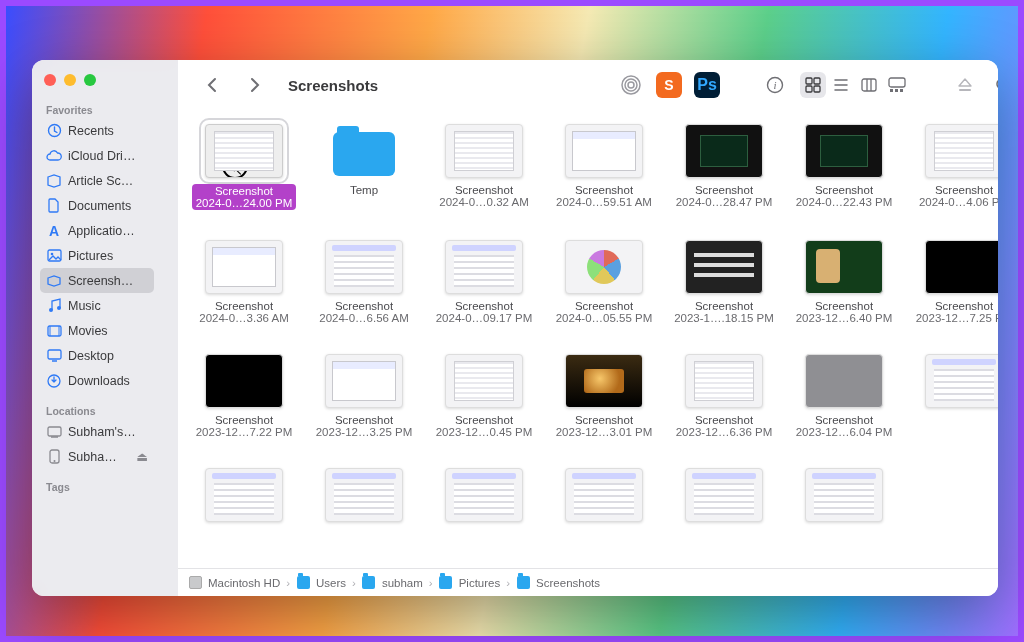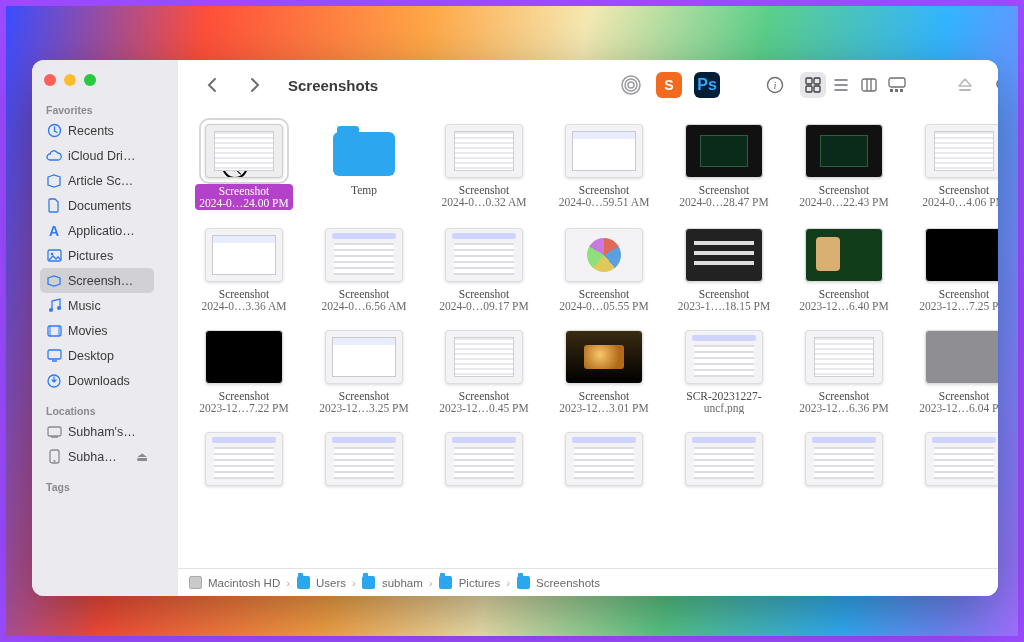--- a/index.html
+++ b/index.html
@@ -43,21 +43,21 @@
   .nav-arrows { display:flex; gap:18px; color:#a8a8ad; margin-left:6px; margin-right:8px; }
   .tb-title { font-size:15px; font-weight:600; color:#3a3a3c; }
   .toolbar-spacer { flex:1; }
   .tb-icon { width:26px; height:26px; display:flex; align-items:center; justify-content:center; color:#6f6f74; border-radius:6px; }
   .tb-icon.active { background:#e6e6ea; color:#3a3a3c; }
   .tb-app { width:26px; height:26px; border-radius:6px; display:flex; align-items:center; justify-content:center; color:#fff; font-weight:700; font-size:14px; }
   .tb-app.orange { background:#f36a1f; }
   .tb-app.blue   { background:#001e36; color:#31a8ff; font-size:16px; }
   .view-group { display:flex; background:#fff; border-radius:6px; gap:2px; }
   .grid-area { flex:1; overflow:auto; padding: 14px 10px 0 10px; position:relative; }
-  .grid { display:grid; grid-template-columns: repeat(7, 112px); gap: 18px 8px; justify-content:space-between;font-family:Liberation Serif, serif; }
+  .grid { display:grid; grid-template-columns: repeat(7, 112px); gap: 30px 8px; justify-content:space-between; }
   .file { display:flex; flex-direction:column; align-items:center; font-size:11.5px; color:#4a4a4e; text-align:center; cursor:pointer; }
   .thumb { width:78px; height:54px; border-radius:4px; background:#f3f3f5; border:1px solid #ddd; box-shadow:0 1px 3px rgba(0,0,0,.15); margin-bottom:6px; display:flex; align-items:center; justify-content:center; overflow:hidden; position:relative;}
   .thumb.folder { border:none; box-shadow:none; background:none; width:70px; height:54px;}
   .folder-shape { width:62px; height:44px; background:#2aa7ef; border-radius:6px; position:relative; margin-top:6px; }
   .folder-shape::before { content:""; position:absolute; top:-6px; left:4px; width:22px; height:10px; background:#2aa7ef; border-radius:3px 3px 0 0;}
   .file .line1 { white-space:nowrap; overflow:hidden; text-overflow:ellipsis; max-width:112px; }
   .file .line2 { white-space:nowrap; overflow:hidden; text-overflow:ellipsis; max-width:112px; color:#6a6a6e; }
   .file.selected .sel-wrap { background:#b341c9; color:#fff; border-radius:4px; padding:1px 4px; display:inline-block; }
   .file.selected .thumb { outline:2px solid #d6d6da; outline-offset:4px; background:#eee; border-color:#ccc; }
   .cursor-ring { position:absolute; left:16px; top:28px; width:26px; height:26px; border:2px solid #000; border-radius:50%; pointer-events:none; }
@@ -388,25 +388,20 @@
               <div class="thumb th-doc"></div>
               <span class="line1">Screenshot</span>
               <span class="line2">2023-12…0.45 PM</span>
             </div>
             <div class="file">
               <div class="thumb th-photo"></div>
               <span class="line1">Screenshot</span>
               <span class="line2">2023-12…3.01 PM</span>
             </div>
             <div class="file">
-              <div class="thumb th-topbar th-lines"></div>
-              <span class="line1">SCR-20231227-</span>
-              <span class="line2">uncf.png</span>
-            </div>
-            <div class="file">
               <div class="thumb th-doc"></div>
               <span class="line1">Screenshot</span>
               <span class="line2">2023-12…6.36 PM</span>
             </div>
             <div class="file">
               <div class="thumb th-grey"></div>
               <span class="line1">Screenshot</span>
               <span class="line2">2023-12…6.04 PM</span>
             </div>
             <div class="file">

